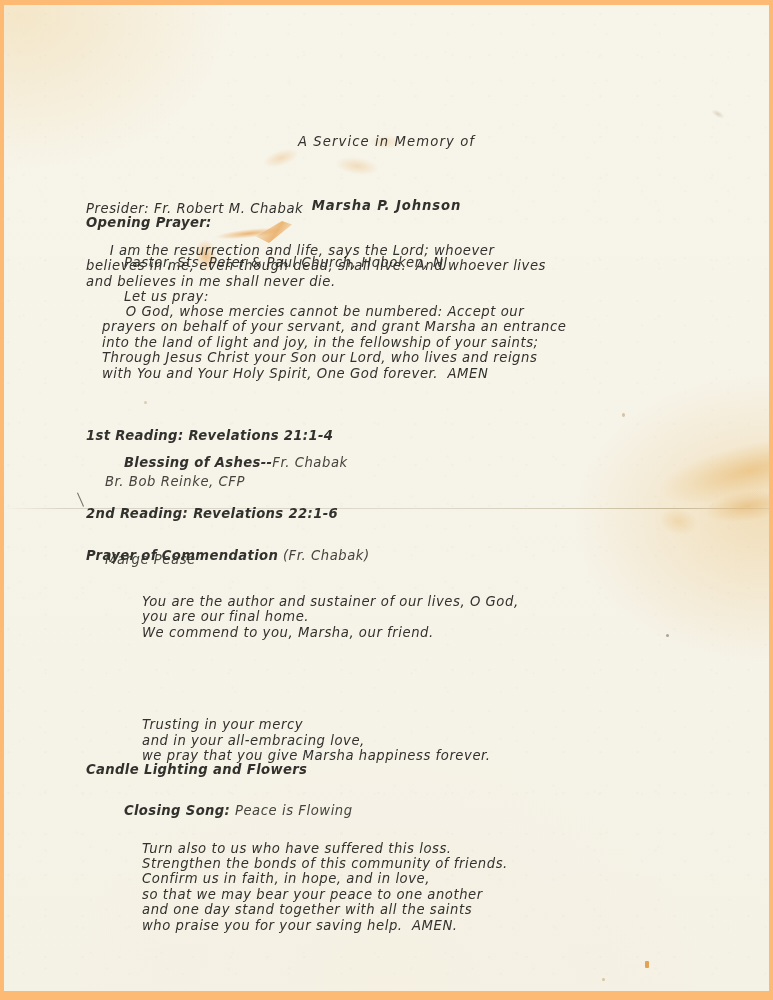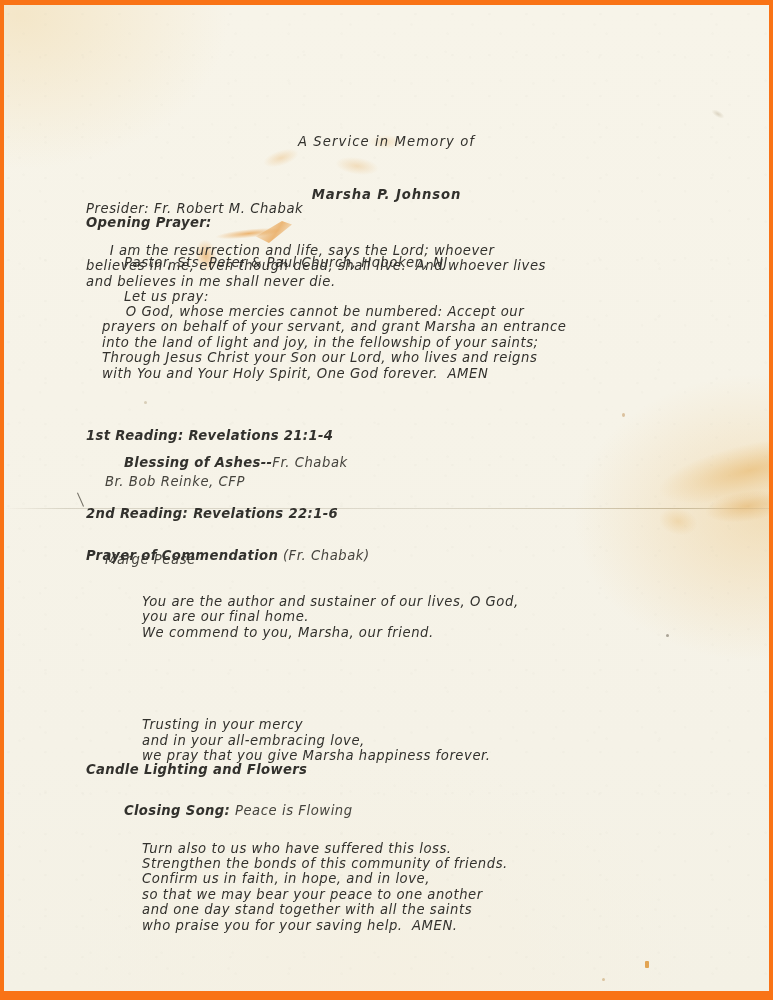--- a/index.html
+++ b/index.html
@@ -5,21 +5,21 @@
   html, body {
     margin: 0;
     padding: 0;
     background: #2b2b26;
   }
   #page {
     position: relative;
     width: 773px;
     height: 1000px;
     overflow: hidden;
-    background: #f97316;
+    background: #fdba74;
     font-family: "DejaVu Sans Mono", "Liberation Mono", monospace;
   }
   
   #paper {
     position: absolute;
     left: 4px;
     top: 5px;
     width: 765px;
     height: 986px;
     background:
@@ -143,21 +143,21 @@
     letter-spacing: 0.55px;
     white-space: pre;
   }
   .blk { position: absolute; white-space: pre; }
   .b { font-weight: 700; letter-spacing: 0.35px; }
   .reg { font-weight: 400; }
   .light { color: #46443e; }
 
   #title-block { left: 0; top: 98px; width: 765px; text-align: center; }
   #title-block .l1 { font-weight: 400; letter-spacing: 1.1px; }
-  #title-block .l2 { font-weight: 700; letter-spacing: 0.9px; margin-top: 7px; }
+  #title-block .l2 { font-weight: 700; letter-spacing: 0.9px; margin-top: 18px; }
   #title-block .l3 { font-weight: 400; letter-spacing: 1.0px; margin-top: 1px; }
 
   #presider-block { left: 82px; top: 165px; }
   #presider-block .line2 { padding-left: 38px; margin-top: 8px; }
 
   #opening-heading { left: 82px; top: 210px; }
   #opening-body { left: 82px; top: 238px; }
   #letuspray { left: 82px; top: 284px; padding-left: 38px; text-align: right; }
   #opening-collect { left: 98px; top: 299px; }
 

